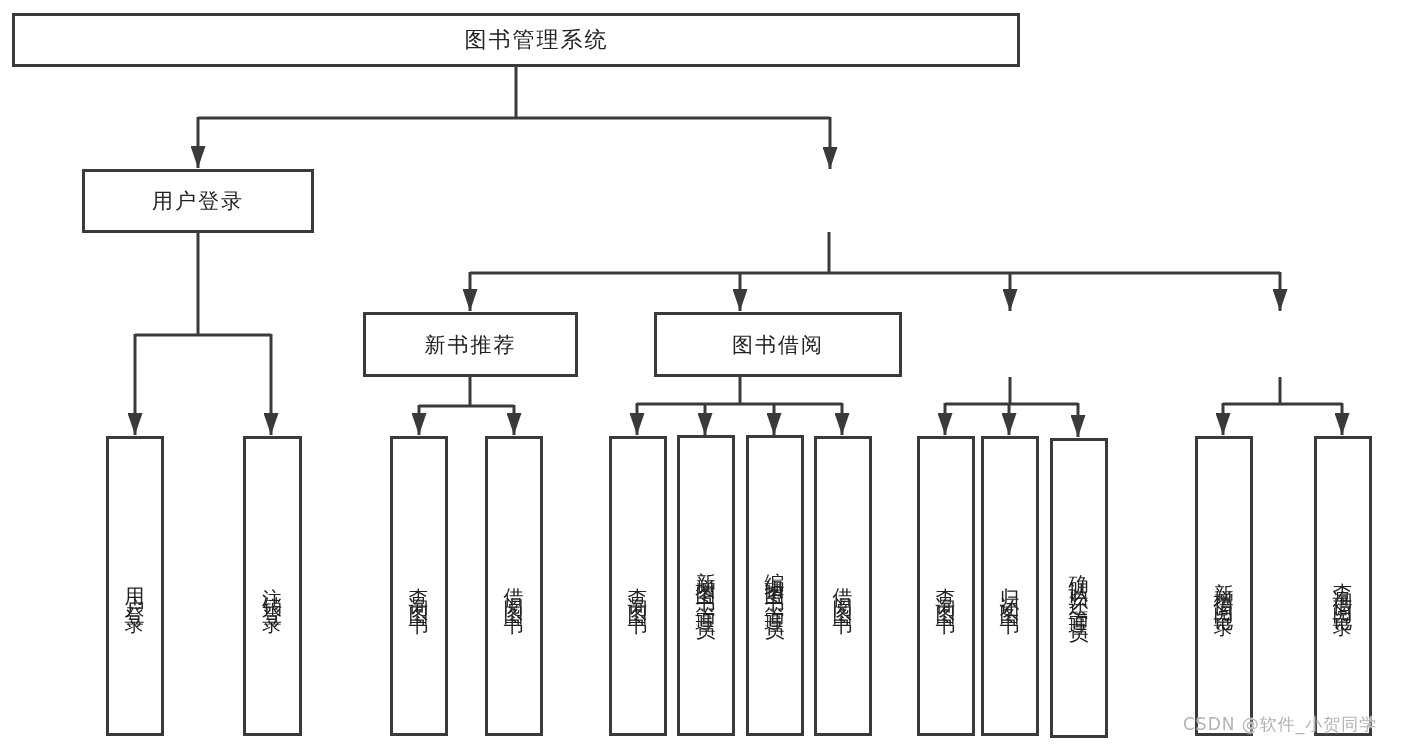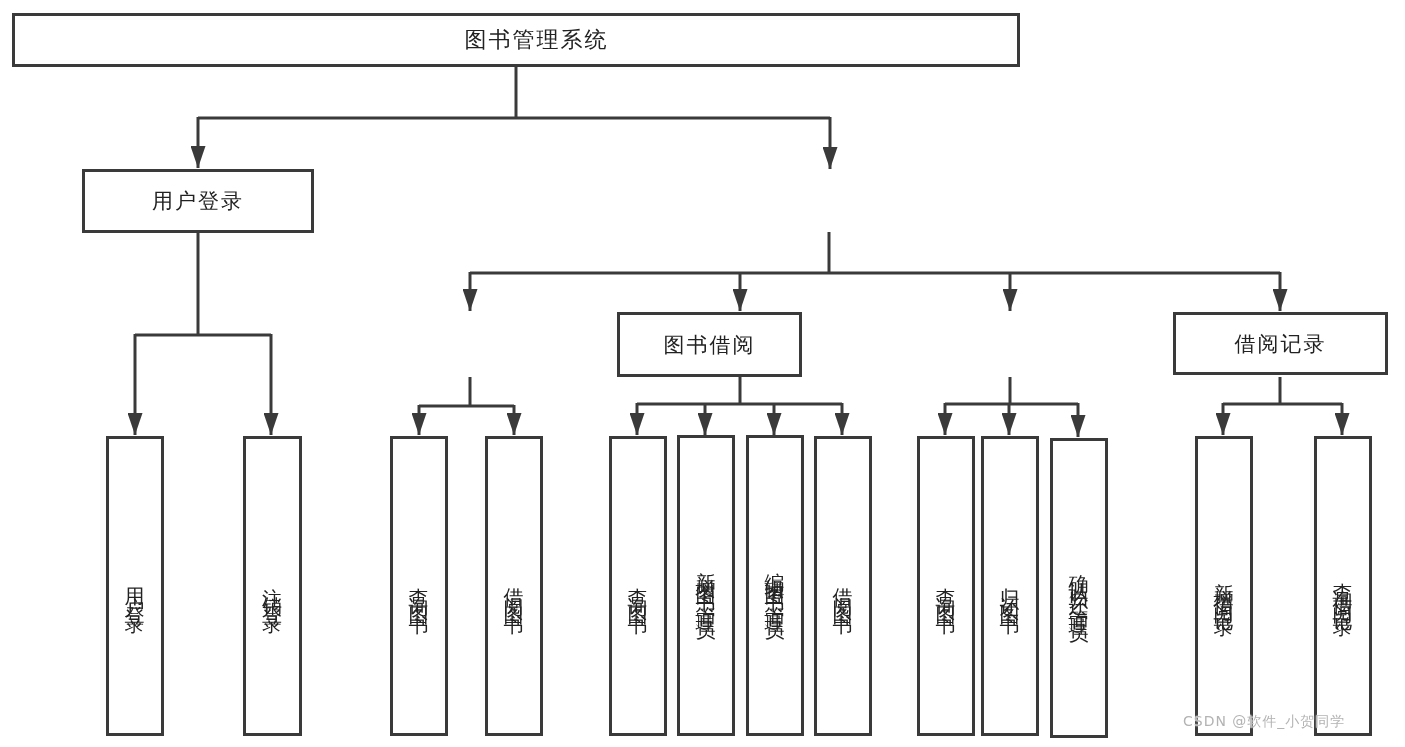--- a/index.html
+++ b/index.html
@@ -15,21 +15,21 @@
   .h{font-size:21px;letter-spacing:2px;white-space:nowrap;}
   .root{font-size:22px;padding-left:41px;}
   .v{
     writing-mode:vertical-rl;text-orientation:mixed;
     font-size:20px;line-height:1;letter-spacing:9px;
     padding-top:8px;
   }
   .v.long{letter-spacing:7px;padding-top:4px;}
   .watermark{
     position:absolute;left:1183px;top:713px;z-index:5;
-    font-size:14px;letter-spacing:1px;color:#b3b3b3;white-space:nowrap;
+    font-size:17px;letter-spacing:1px;color:#b3b3b3;white-space:nowrap;
     text-shadow:0 0 2px #ffffff,0 0 1px #ffffff;
   }
 </style>
 </head>
 <body>
 
 <div class="stage">
 
   <svg class="wires" viewBox="0 0 1405 747" xmlns="http://www.w3.org/2000/svg">
     <defs>
@@ -92,22 +92,22 @@
         <path d="M1223,403 L1223,435" marker-end="url(#arrow)"></path>
         <path d="M1342,403 L1342,435" marker-end="url(#arrow)"></path>
       </g>
     </g>
   </svg>
 
   <div class="box h root" style="left:12px;top:13px;width:1008px;height:54px">图书管理系统</div>
 
   <div class="box h" style="left:82px;top:169px;width:232px;height:64px">用户登录</div>
 
-  <div class="box h" style="left:617px;top:312px;width:185px;height:65px">图书借阅</div>
-  <div class="box h" style="left:1173px;top:312px;width:215px;height:63px">借阅记录</div>
+  <div class="box h" style="left:363px;top:312px;width:215px;height:65px">新书推荐</div>
+  <div class="box h" style="left:654px;top:312px;width:248px;height:65px">图书借阅</div>
 
   <div class="box v" style="left:106px;top:436px;width:58px;height:300px">用户登录</div>
   <div class="box v" style="left:243px;top:436px;width:59px;height:300px">注销登录</div>
 
   <div class="box v" style="left:390px;top:436px;width:58px;height:300px">查询图书</div>
   <div class="box v" style="left:485px;top:436px;width:58px;height:300px">借阅图书</div>
 
   <div class="box v" style="left:609px;top:436px;width:58px;height:300px">查询图书</div>
   <div class="box v long" style="left:677px;top:435px;width:58px;height:301px">新增图书（管理员）</div>
   <div class="box v long" style="left:746px;top:435px;width:58px;height:301px">编辑图书（管理员）</div>

